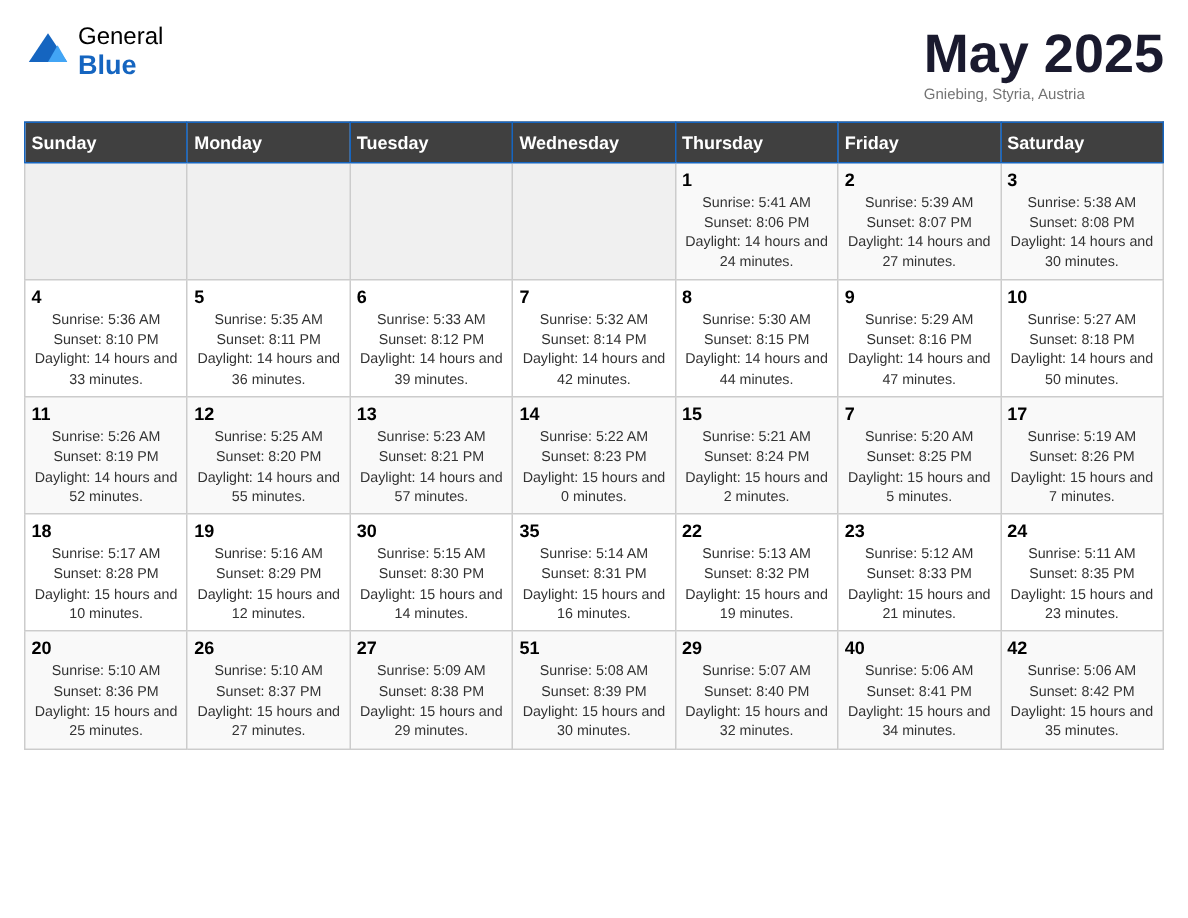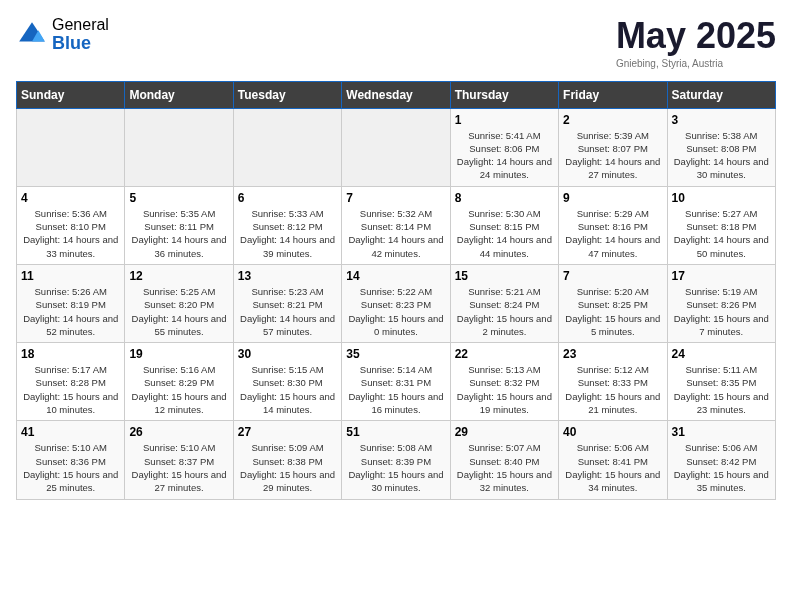--- a/index.html
+++ b/index.html
@@ -229,21 +229,21 @@
           <span class="day-num">23</span>
           <div class="day-detail">Sunrise: 5:12 AM<br>Sunset: 8:33 PM<br>Daylight: 15 hours and 21 minutes.</div>
         </td>
         <td>
           <span class="day-num">24</span>
           <div class="day-detail">Sunrise: 5:11 AM<br>Sunset: 8:35 PM<br>Daylight: 15 hours and 23 minutes.</div>
         </td>
       </tr>
       <tr>
         <td>
-          <span class="day-num">41</span>
+          <span class="day-num">20</span>
           <div class="day-detail">Sunrise: 5:10 AM<br>Sunset: 8:36 PM<br>Daylight: 15 hours and 25 minutes.</div>
         </td>
         <td>
           <span class="day-num">26</span>
           <div class="day-detail">Sunrise: 5:10 AM<br>Sunset: 8:37 PM<br>Daylight: 15 hours and 27 minutes.</div>
         </td>
         <td>
           <span class="day-num">27</span>
           <div class="day-detail">Sunrise: 5:09 AM<br>Sunset: 8:38 PM<br>Daylight: 15 hours and 29 minutes.</div>
         </td>
@@ -253,18 +253,18 @@
         </td>
         <td>
           <span class="day-num">29</span>
           <div class="day-detail">Sunrise: 5:07 AM<br>Sunset: 8:40 PM<br>Daylight: 15 hours and 32 minutes.</div>
         </td>
         <td>
           <span class="day-num">40</span>
           <div class="day-detail">Sunrise: 5:06 AM<br>Sunset: 8:41 PM<br>Daylight: 15 hours and 34 minutes.</div>
         </td>
         <td>
-          <span class="day-num">31</span>
+          <span class="day-num">42</span>
           <div class="day-detail">Sunrise: 5:06 AM<br>Sunset: 8:42 PM<br>Daylight: 15 hours and 35 minutes.</div>
         </td>
       </tr>
     </tbody>
 </table>
 
 </body></html>

